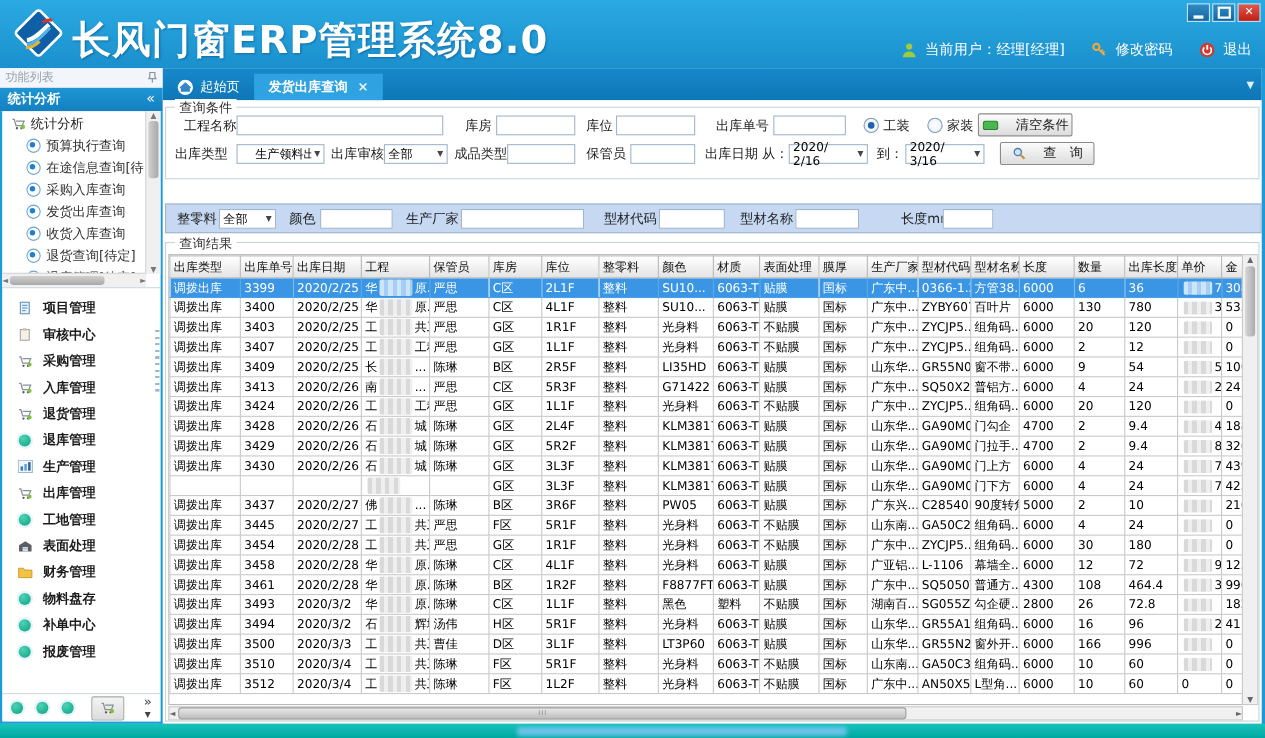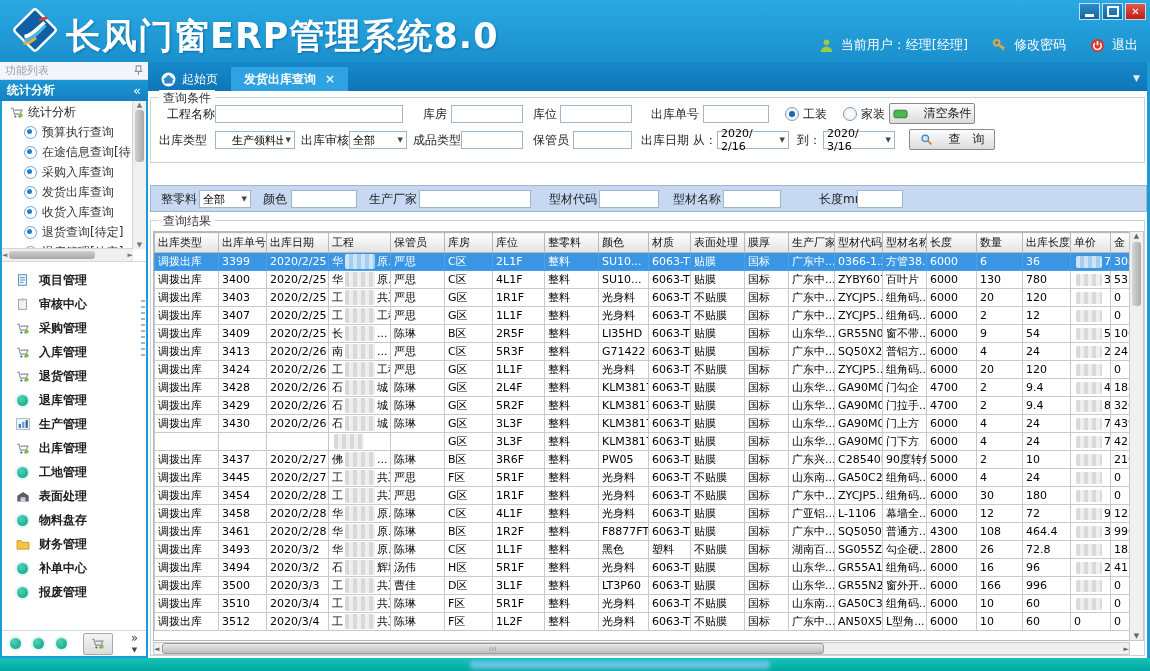--- a/index.html
+++ b/index.html
@@ -299,28 +299,28 @@
         </div>
         <div class="menu-item">
           <span class="icon mi"><svg width="14" height="13" viewBox="0 0 16 16">
               <path d="M1 7l7-4.5L15 7v7H1z" fill="#5a5f66"></path>
               <rect x="5" y="9" width="6" height="5" fill="#d9dfe5"></rect>
               <path d="M5 11h6" stroke="#a9b0b8"></path>
             </svg></span>
           <span>表面处理</span>
         </div>
         <div class="menu-item">
-          <span class="icon mi"><span class="circle-glyph"></span></span>
-          <span>物料盘存</span>
-        </div>
-        <div class="menu-item">
           <span class="icon mi"><svg width="14" height="12" viewBox="0 0 16 14">
               <path d="M1 3h5l1.5 2H15v8H1z" fill="#f4c244" stroke="#c89a2a"></path>
             </svg></span>
           <span>财务管理</span>
+        </div>
+        <div class="menu-item">
+          <span class="icon mi"><span class="circle-glyph"></span></span>
+          <span>物料盘存</span>
         </div>
         <div class="menu-item">
           <span class="icon mi"><span class="circle-glyph"></span></span>
           <span>补单中心</span>
         </div>
         <div class="menu-item">
           <span class="icon mi"><span class="circle-glyph"></span></span>
           <span>报废管理</span>
         </div>
       </div>

